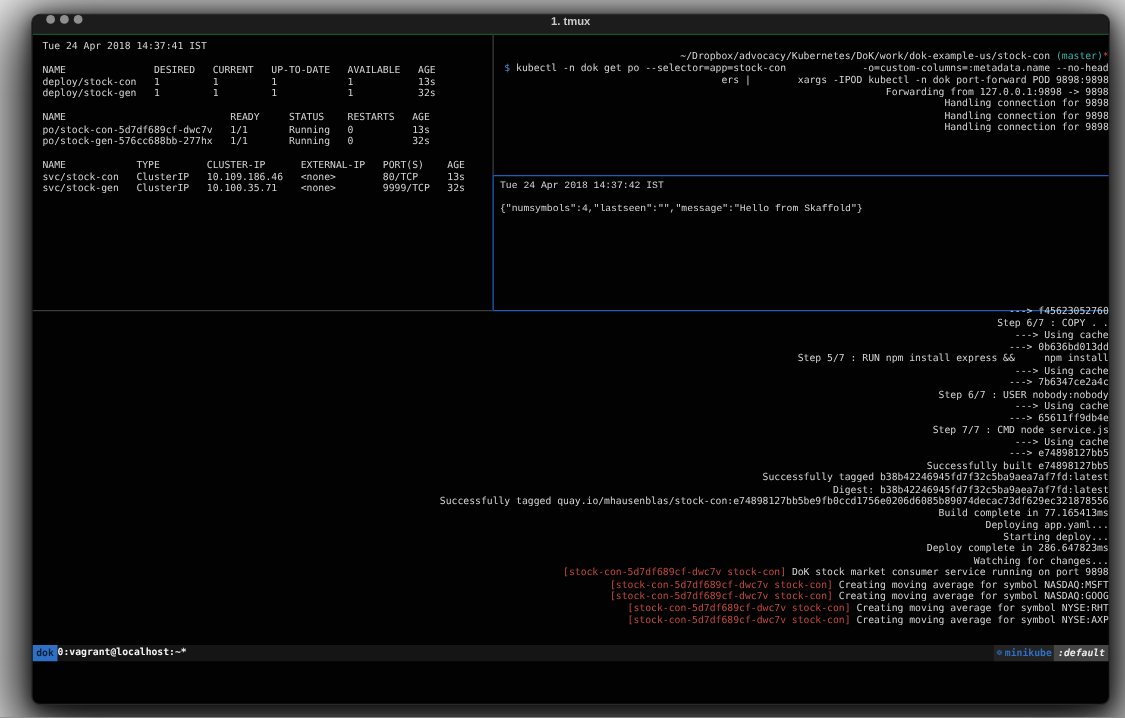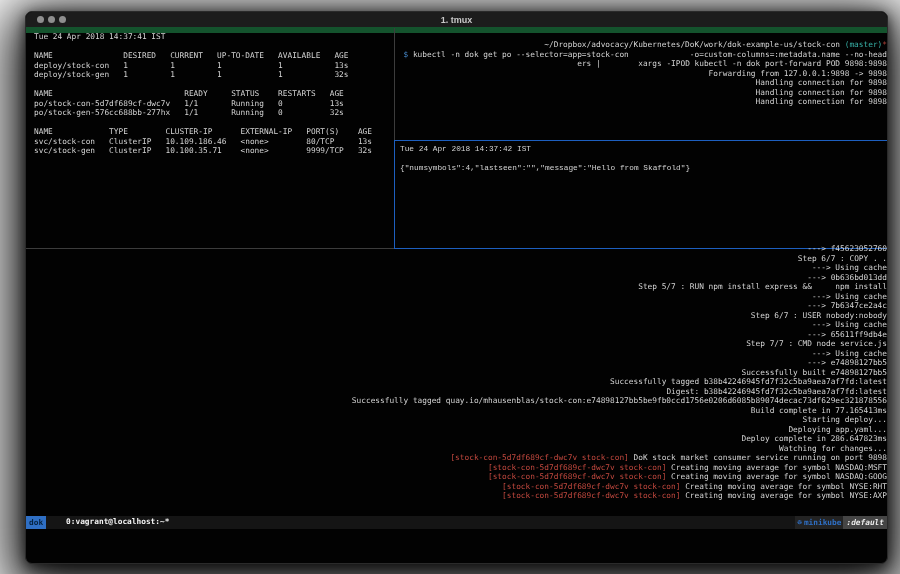--- a/index.html
+++ b/index.html
@@ -1,22 +1,22 @@
 <!DOCTYPE html>
 <html style="--accent_blue: #2f6fc4; --prompt_blue: #4a8fd4; --border_blue: #1d5fbf; --cyan: #38b2a8; --red: #c3493f; --text: #d4d4d4;"><head>
 <meta charset="utf-8">
 <style>
   html,body{margin:0;padding:0;}
   .page{position:relative;width:900px;height:574px;background:#ffffff;overflow:hidden;
         font-family:"DejaVu Sans Mono",monospace;}
   .window{position:absolute;left:25px;top:11px;width:863px;height:553px;background:#020202;
           border-radius:7px;border:1px solid #2a2a2a;box-sizing:border-box;
           box-shadow:0 14px 55px 18px rgba(0,0,0,0.92),0 3px 14px rgba(0,0,0,0.7);overflow:hidden;}
-  .titlebar{height:15px;background:#1c1c1c;border-bottom:6px solid #14532d;position:relative;
-            display:flex;align-items:center;}
+  .titlebar{height:15px;background:#1c1c1c;border-bottom:1px solid #14532d;position:relative;
+            display:flex;}
   .traffic{display:flex;gap:4px;padding-left:11px;}
   .dot{width:7px;height:7px;border-radius:50%;background:#8f8f8f;display:inline-block;}
   .title{position:absolute;left:0;right:0;text-align:center;
          font:700 9px "Liberation Sans",sans-serif;color:#c9c9c9;}
   .content{position:absolute;left:0;top:16px;right:0;bottom:0;
            font-size:7.8px;line-height:9.5px;color:var(--text,#d4d4d4);}
   .pane{position:absolute;overflow:hidden;box-sizing:border-box;}
   .term-line{height:9.5px;white-space:pre;}
   .c-cyan{color:var(--cyan,#38b2a8);}
   .c-red{color:var(--red,#c3493f);}
@@ -28,21 +28,21 @@
   .divider{position:absolute;background:#3c3c3c;}
   .divider.active{background:var(--border_blue,#1d5fbf);}
   .v-top{left:368px;top:0;width:1px;height:112px;}
   .v-bot{left:368px;top:112px;width:1px;height:109px;}
   .h-right1{left:369px;top:112px;right:0;height:1px;}
   .h-left{left:0;top:220px;width:368px;height:1px;}
   .h-right2{left:369px;top:220px;right:0;height:1px;}
   .statusbar{position:absolute;left:0;top:488px;right:0;height:13px;background:#151515;
              display:flex;align-items:center;font-size:7.8px;font-weight:700;}
   .session{background:var(--accent_blue,#2f6fc4);color:#052341;padding:0 3px;height:13px;line-height:13px;}
-  .win-item{color:#f4f4f4;margin-left:20px;height:16px;line-height:13px;}
+  .win-item{color:#f4f4f4;margin-left:0;height:16px;line-height:13px;}
   .spacer{flex:1;}
   .ctx{color:var(--accent_blue,#2f6fc4);background:#232323;padding:0 2px;height:13px;line-height:13px;}
   .k8s-icon{margin-right:2px;}
   .ns{color:#ececec;background:#454545;padding:0 3px;height:13px;line-height:13px;font-style:italic;}
 </style>
 </head>
 <body>
 
 <div class="page">
   <div class="window">
@@ -110,22 +110,22 @@
           <div class="term-line"> ---&gt; Using cache</div>
           <div class="term-line"> ---&gt; 65611ff9db4e</div>
           <div class="term-line">Step 7/7 : CMD node service.js</div>
           <div class="term-line"> ---&gt; Using cache</div>
           <div class="term-line"> ---&gt; e74898127bb5</div>
           <div class="term-line">Successfully built e74898127bb5</div>
           <div class="term-line">Successfully tagged b38b42246945fd7f32c5ba9aea7af7fd:latest</div>
           <div class="term-line">Digest: b38b42246945fd7f32c5ba9aea7af7fd:latest</div>
           <div class="term-line">Successfully tagged quay.io/mhausenblas/stock-con:e74898127bb5be9fb0ccd1756e0206d6085b89074decac73df629ec321878556</div>
           <div class="term-line">Build complete in 77.165413ms</div>
+          <div class="term-line">Deploying app.yaml...</div>
           <div class="term-line">Starting deploy...</div>
-          <div class="term-line">Deploying app.yaml...</div>
           <div class="term-line">Deploy complete in 286.647823ms</div>
           <div class="term-line">Watching for changes...</div>
           <div class="term-line"><span class="c-red">[stock-con-5d7df689cf-dwc7v stock-con]</span><span> DoK stock market consumer service running on port 9898</span></div>
           <div class="term-line"><span class="c-red">[stock-con-5d7df689cf-dwc7v stock-con]</span><span> Creating moving average for symbol NASDAQ:MSFT</span></div>
           <div class="term-line"><span class="c-red">[stock-con-5d7df689cf-dwc7v stock-con]</span><span> Creating moving average for symbol NASDAQ:GOOG</span></div>
           <div class="term-line"><span class="c-red">[stock-con-5d7df689cf-dwc7v stock-con]</span><span> Creating moving average for symbol NYSE:RHT</span></div>
           <div class="term-line"><span class="c-red">[stock-con-5d7df689cf-dwc7v stock-con]</span><span> Creating moving average for symbol NYSE:AXP</span></div>
         </div>
 
       <div class="statusbar">

